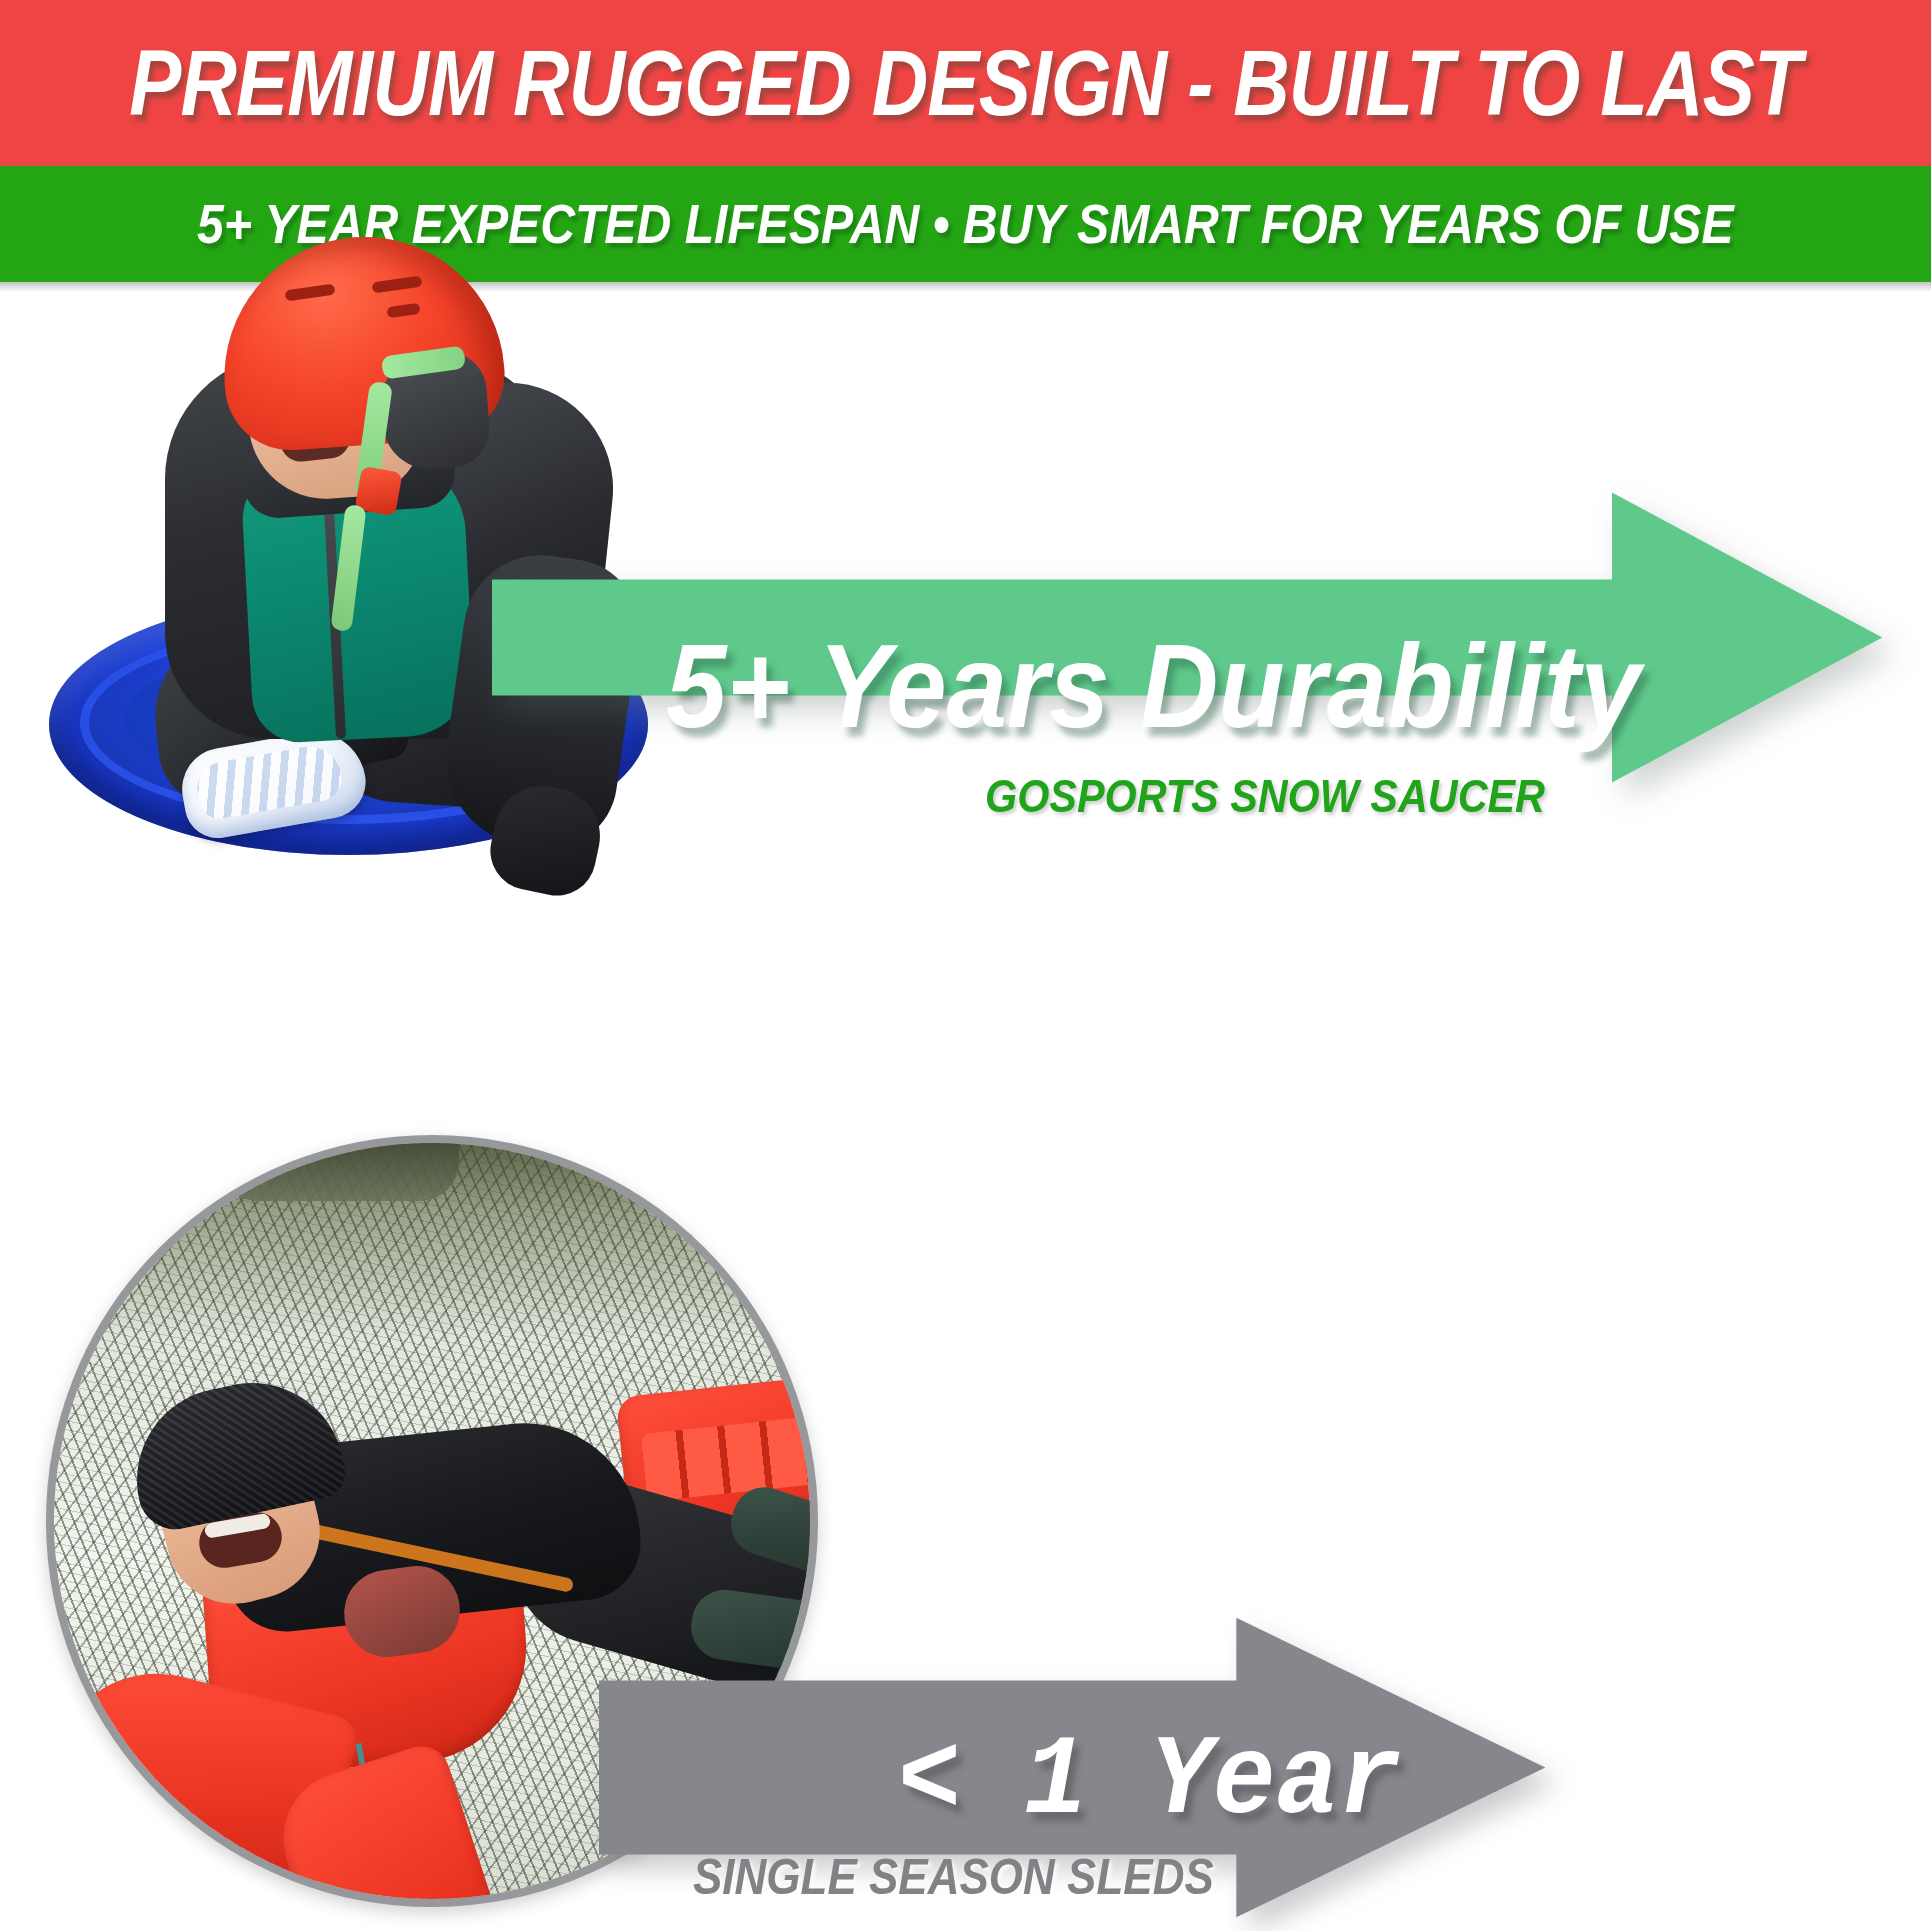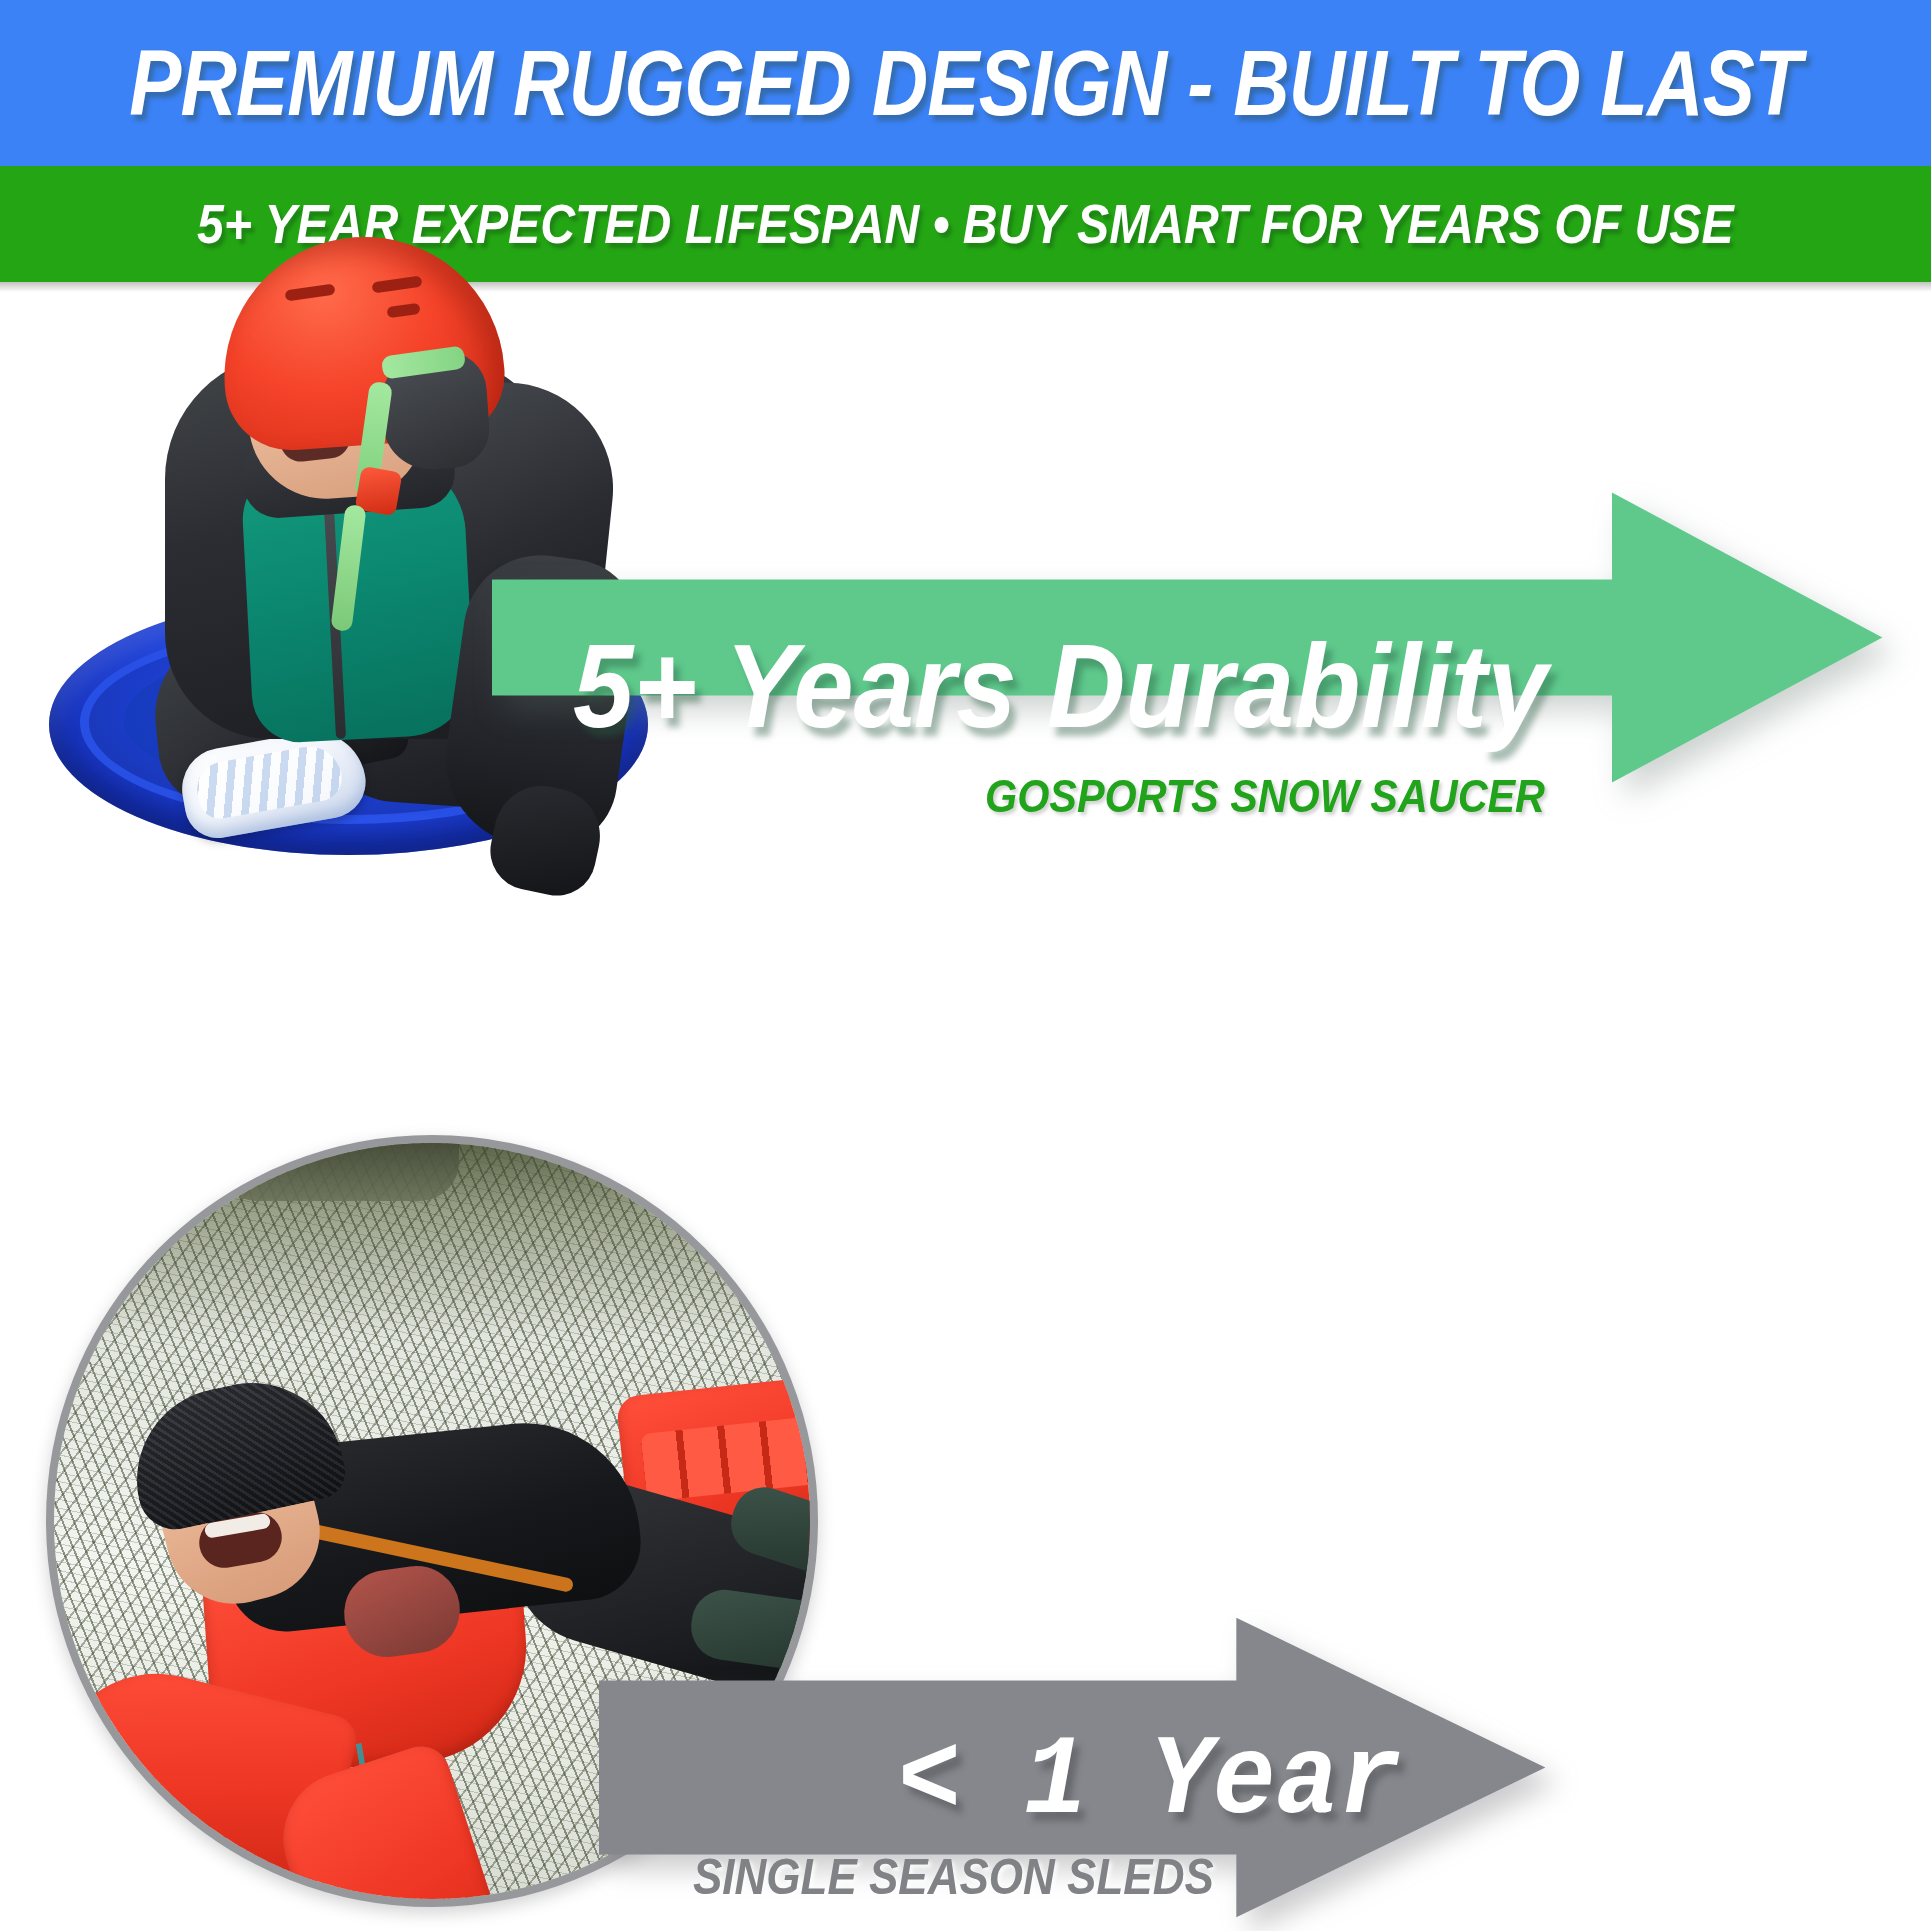--- a/index.html
+++ b/index.html
@@ -7,21 +7,21 @@
     width:1931px; height:1931px;
     background:#ffffff;
     font-family:"Liberation Sans", sans-serif;
     overflow:hidden;
   }
   .page { position:relative; width:1931px; height:1931px; background:#ffffff; }
 
   
   .band-top {
     position:absolute; left:0; top:0; width:1931px; height:166px;
-    background:#3b82f6;
+    background:#ef4444;
     display:flex; align-items:center; justify-content:center;
   }
   .band-sub {
     position:absolute; left:0; top:166px; width:1931px; height:116px;
     background:#24a614;
     display:flex; align-items:center; justify-content:center;
   }
   .band-shadow {
     position:absolute; left:0; top:282px; width:1931px; height:9.7px;
     background:linear-gradient(180deg, rgba(120,120,120,.45), rgba(150,150,150,0));
@@ -210,21 +210,21 @@
   
   .arrow-green-wrap {
     position:absolute; left:492px; top:396px; width:1400px; height:483px;
     filter:drop-shadow(13.5px 15.4px 15.4px rgba(90,110,100,.30));
   }
   .arrow-green {
     width:100%; height:100%;
   }
   .arrow-green-label {
     position:absolute; left:666px; top:589px; width:966px; height:193px;
-    display:flex; align-items:center; justify-content:flex-end;
+    display:flex; align-items:center; justify-content:flex-start;
     pointer-events:none;
   }
   .arrow-green-label span {
     font-size:118px; line-height:1; font-weight:900; font-style:italic;
     color:#ffffff; white-space:nowrap;
     transform:scaleX(.92); transform-origin:left center;
     text-shadow:6.8px 8.7px 6.8px rgba(40,90,65,.40);
   }
   .caption-green {
     position:absolute; left:985px; top:772px; width:637px;

